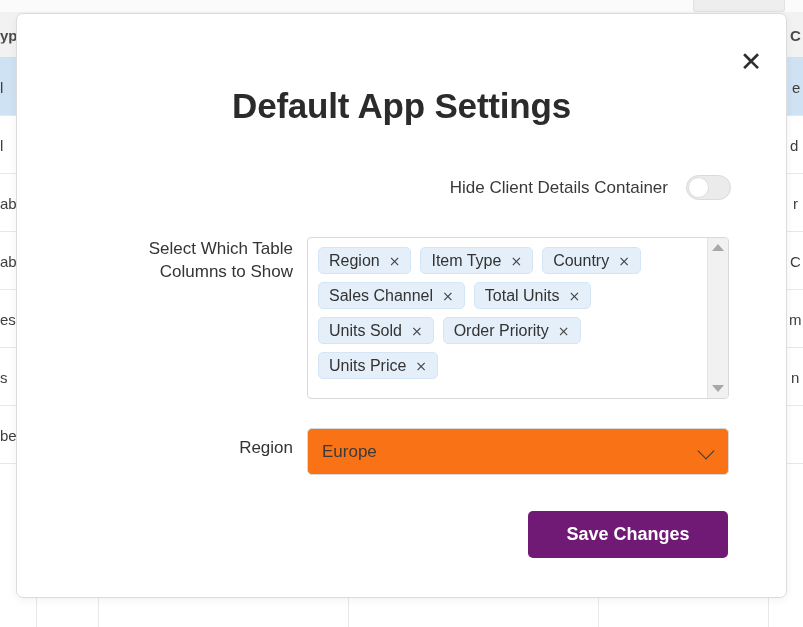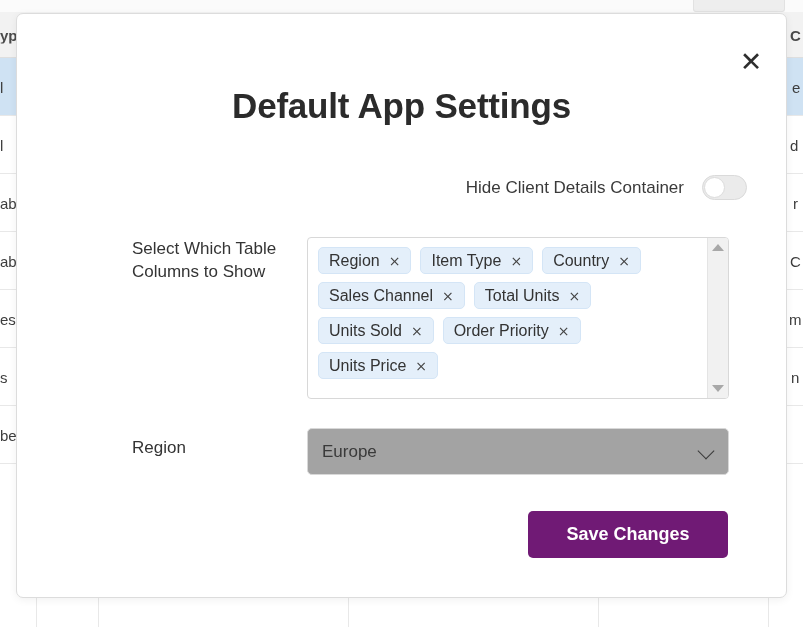--- a/index.html
+++ b/index.html
@@ -116,21 +116,21 @@
     font-size: 35px;
     font-weight: bold;
     color: #2b2b2b;
     letter-spacing: -0.2px;
   }
 
   
   #toggle-row {
     position: absolute;
     top: 161px;
-    left: 16px;
+    left: 0;
     width: 100%;
     display: flex;
     justify-content: flex-end;
     align-items: center;
     padding-right: 55px;
     box-sizing: border-box;
   }
   #toggle-label {
     font-size: 17px;
     color: #3a3a3a;
@@ -159,21 +159,21 @@
   }
 
   
   .field-row {
     position: absolute;
     display: flex;
     align-items: flex-start;
   }
   .field-label {
     width: 175px;
-    text-align: left;
+    text-align: right;
     font-size: 17px;
     color: #343434;
     line-height: 23px;
     padding-right: 14px;
     box-sizing: border-box;
   }
 
   
   #multiselect-row { top: 223px; left: 115px; }
   #multiselect {
@@ -241,21 +241,21 @@
 
   
   #select-row { top: 414px; left: 115px; }
   #select-row .field-label { line-height: 24px; padding-top: 8px; }
   #chart-region-select {
     position: relative;
     width: 422px;
     height: 47px;
     border: 1px solid #d8d8d8;
     border-radius: 5px;
-    background: #a3a3a3;
+    background: #f97316;
     display: flex;
     align-items: center;
     padding: 0 14px;
     box-sizing: border-box;
     font-size: 17px;
     color: #3a3a3a;
     cursor: pointer;
   }
   #chart-region-select .chev {
     position: absolute;

